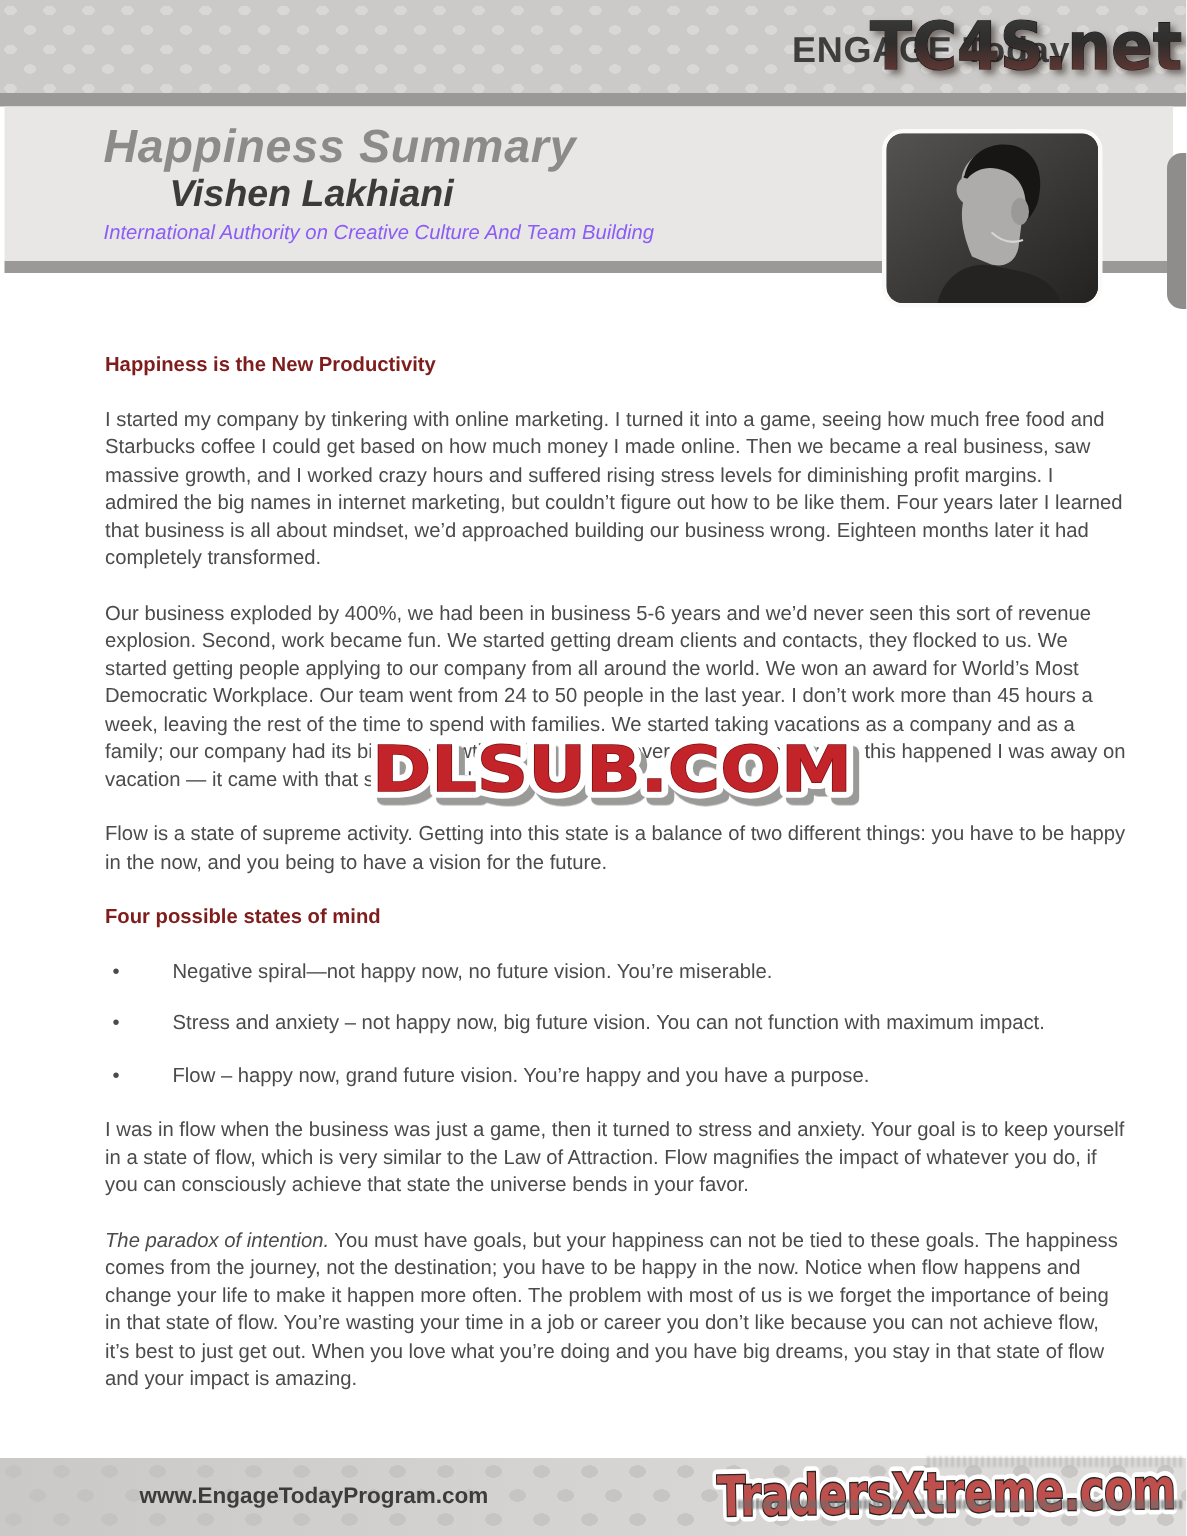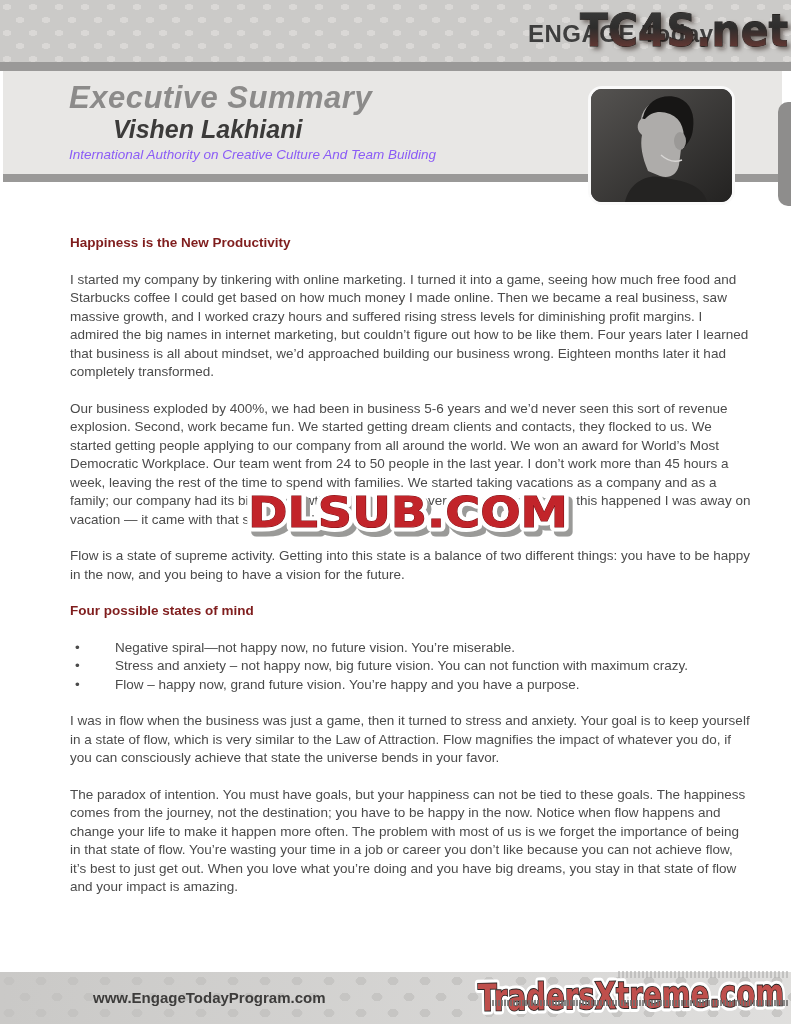--- a/index.html
+++ b/index.html
@@ -47,23 +47,23 @@
          border-radius:14px;overflow:hidden;border:3px solid #fafafa;
          box-sizing:border-box;z-index:5;background:#3a3a3a;}
 
   
   .article{position:absolute;left:70px;top:234px;width:686px;color:#4b4b4b;
            font-size:13.5px;line-height:18.5px;z-index:1;}
   .article p{margin:0 4px 18px 0;}
   .article h3{margin:0 0 18px 0;font-size:13.5px;line-height:18.5px;
               font-weight:bold;color:#7f1d1d;}
   .blist{list-style:none;margin:0 0 18px 0;padding:0;}
-  .blist li{position:relative;padding-left:45px;}
+  .blist li{position:relative;padding-left:45px;margin-top:16px;}
   .blist li::before{content:"\2022";position:absolute;left:5px;top:0;color:#4b4b4b;}
-  .ital{}
+  .ital{font-style:italic;}
 
   
   .wm-center{position:absolute;left:238px;top:483px;z-index:8;}
   .wm-bottom{position:absolute;left:471px;top:969px;z-index:8;}
   .fineprint{position:absolute;z-index:9;opacity:.65;filter:blur(.6px);}
   .fp1{left:618px;top:971px;width:172px;height:7px;
        background:repeating-linear-gradient(90deg,#b4b3b2 0 2px,transparent 2px 4px);}
   .fp2{left:492px;top:1000px;width:296px;height:6px;opacity:.8;
        background:repeating-linear-gradient(90deg,#6e6d6c 0 2px,transparent 2px 3px);}
 </style>
@@ -85,21 +85,21 @@
       </linearGradient>
     </defs>
     <text x="4" y="46" font-family="DejaVu Sans, sans-serif" font-weight="bold" font-size="44" textLength="208" lengthAdjust="spacingAndGlyphs" fill="url(#tcgrad)" stroke="#1a1513" stroke-width="0.8" paint-order="stroke" style="filter:drop-shadow(3px 3px 2px rgba(30,15,10,0.5))">TC4S.net</text>
   </svg>
 
   <div class="bar1"></div>
   <div class="head-block"></div>
   <div class="bar2"></div>
   <div class="right-tab"></div>
 
-  <div class="title">Executive Summary</div>
+  <div class="title">Happiness Summary</div>
   <div class="author">Vishen Lakhiani</div>
   <div class="subtitle">International Authority on Creative Culture And Team Building</div>
 
   <div class="photo">
     <svg width="141" height="113" viewBox="0 0 141 113">
       <defs>
         <linearGradient id="pbg" x1="0" y1="0" x2="1" y2="1">
           <stop offset="0%" stop-color="#555351"></stop>
           <stop offset="100%" stop-color="#232221"></stop>
         </linearGradient>
@@ -114,21 +114,21 @@
   </div>
 
   <div class="article">
     <h3>Happiness is the New Productivity</h3>
     <p> I started my company by tinkering with online marketing. I turned it into a game, seeing how much free food and Starbucks coffee I could get based on how much money I made online. Then we became a real business, saw massive growth, and I worked crazy hours and suffered rising stress levels for diminishing profit margins. I admired the big names in internet marketing, but couldn’t figure out how to be like them. Four years later I learned that business is all about mindset, we’d approached building our business wrong. Eighteen months later it had completely transformed.</p>
     <p>Our business exploded by 400%, we had been in business 5-6 years and we’d never seen this sort of revenue explosion. Second, work became fun. We started getting dream clients and contacts, they flocked to us. We started getting people applying to our company from all around the world. We won an award for World’s Most Democratic Workplace. Our team went from 24 to 50 people in the last year. I don’t work more than 45 hours a week, leaving the rest of the time to spend with families. We started taking vacations as a company and as a family; our company had its biggest growth and its biggest ever sales day, and when this happened I was away on vacation — it came with that shift in mindset.</p>
     <p>Flow is a state of supreme activity. Getting into this state is a balance of two different things: you have to be happy in the now, and you being to have a vision for the future.</p>
     <h3>Four possible states of mind</h3>
     <ul class="blist">
       <li>Negative spiral—not happy now, no future vision. You’re miserable.</li>
-      <li>Stress and anxiety – not happy now, big future vision. You can not function with maximum crazy.</li>
+      <li>Stress and anxiety – not happy now, big future vision. You can not function with maximum impact.</li>
       <li>Flow – happy now, grand future vision. You’re happy and you have a purpose.</li>
     </ul>
     <p>I was in flow when the business was just a game, then it turned to stress and anxiety. Your goal is to keep yourself in a state of flow, which is very similar to the Law of Attraction. Flow magnifies the impact of whatever you do, if you can consciously achieve that state the universe bends in your favor.</p>
     <p><span class="ital">The paradox of intention.</span><span> You must have goals, but your happiness can not be tied to these goals. The happiness comes from the journey, not the destination; you have to be happy in the now. Notice when flow happens and change your life to make it happen more often. The problem with most of us is we forget the importance of being in that state of flow. You’re wasting your time in a job or career you don’t like because you can not achieve flow, it’s best to just get out. When you love what you’re doing and you have big dreams, you stay in that state of flow and your impact is amazing.</span></p>
   </div>
 
   <svg class="wm-center" width="340" height="62">
     <g style="filter:drop-shadow(4px 5px 0 #9a9a98)">
       <text x="170" y="44" text-anchor="middle" font-family="DejaVu Sans, sans-serif" font-weight="bold" font-size="42" textLength="320" lengthAdjust="spacingAndGlyphs" fill="#ffffff" stroke="#ffffff" stroke-width="9" stroke-linejoin="round">DLSUB.COM</text>
     </g>

